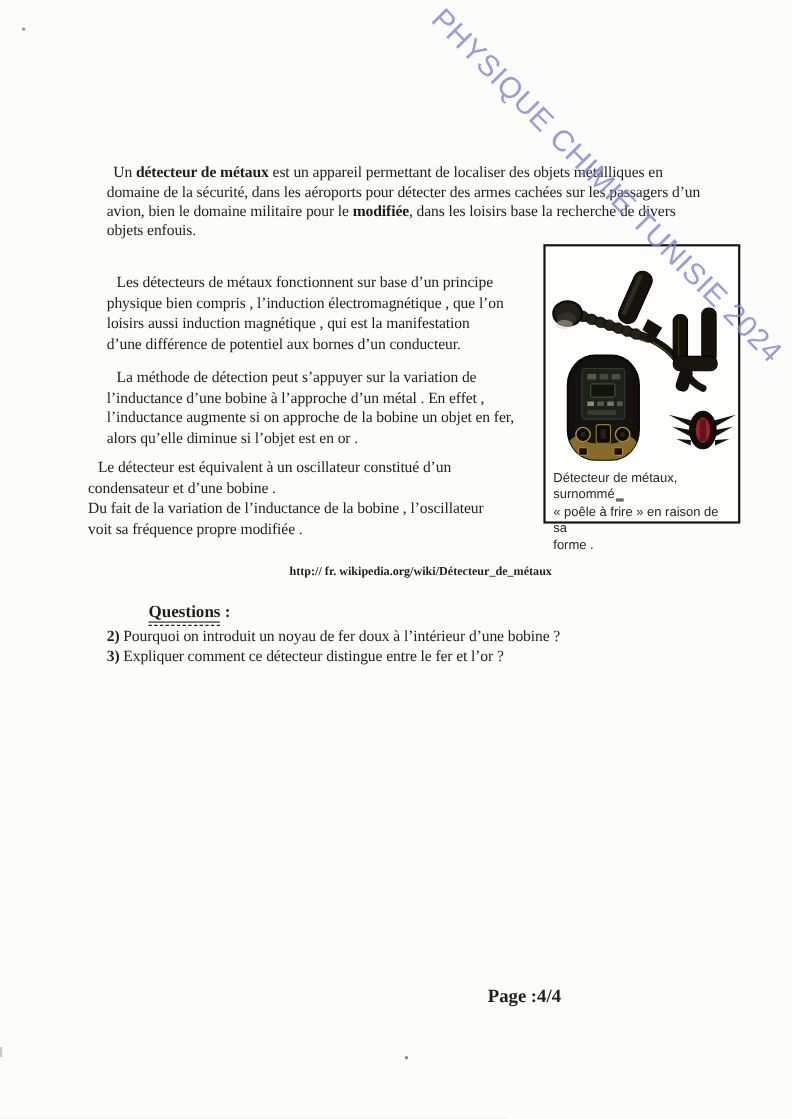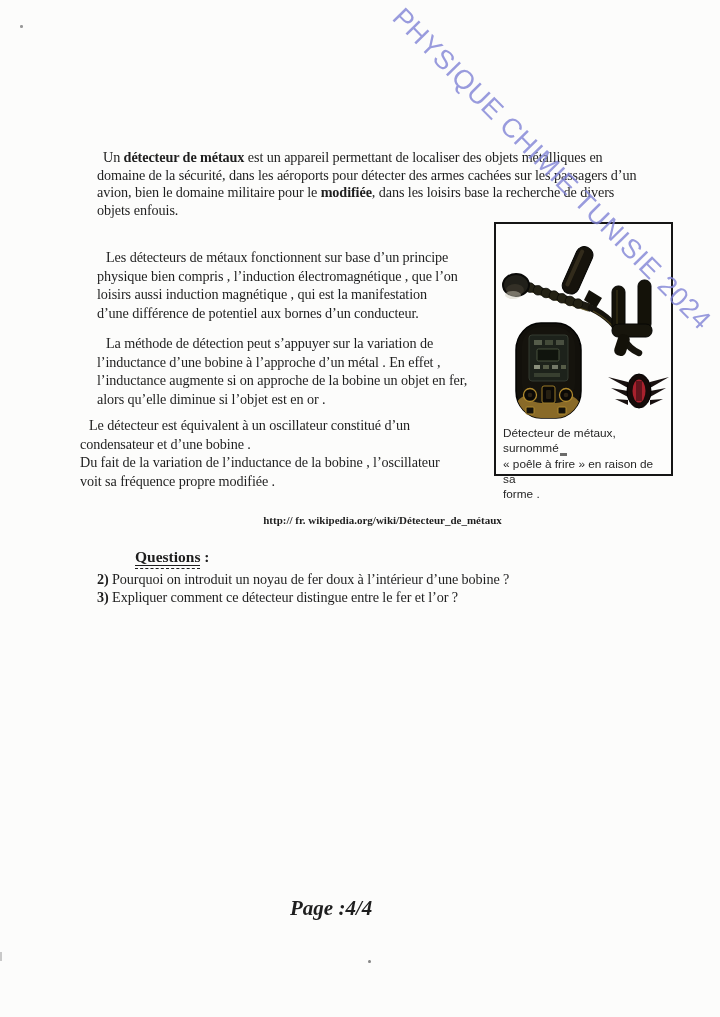--- a/index.html
+++ b/index.html
@@ -34,21 +34,21 @@
   .p3 { left:97px; top:334px; width:430px; text-indent:9px; }
   .p4 { left:80px; top:416px; width:430px; text-indent:9px; }
   .p5 { left:97px; top:483px; width:620px; }
   .srclink { left:97px; top:514px; width:571px; text-align:center; font-weight:bold; font-size:11px; white-space:pre; }
 
   .q-head { left:99px; top:548px; font-size:15.5px; font-weight:bold;margin-left:36px; }
   .q-list { left:97px; top:570px; line-height:18.2px; }
   .q-row { white-space:nowrap; }
   .q-num { font-weight:bold; }
 
-  .footer { left:290px; top:896px; width:220px; text-align:left; font-weight:bold; font-size:21px;font-style:italic; }
+  .footer { left:290px; top:896px; width:220px; text-align:right; font-weight:bold; font-size:17px; }
 
   
   .figure {
     left:494px; top:222px; width:175px; height:250px;
     border:2.5px solid #151515; background:#fdfdfc; z-index:2;
   }
   .caption {
     padding:2px 7px 0 7px;
     font-family:"Liberation Sans","DejaVu Sans",sans-serif;
     font-size:11.8px; line-height:15.3px; color:#262626; white-space:pre-line;

